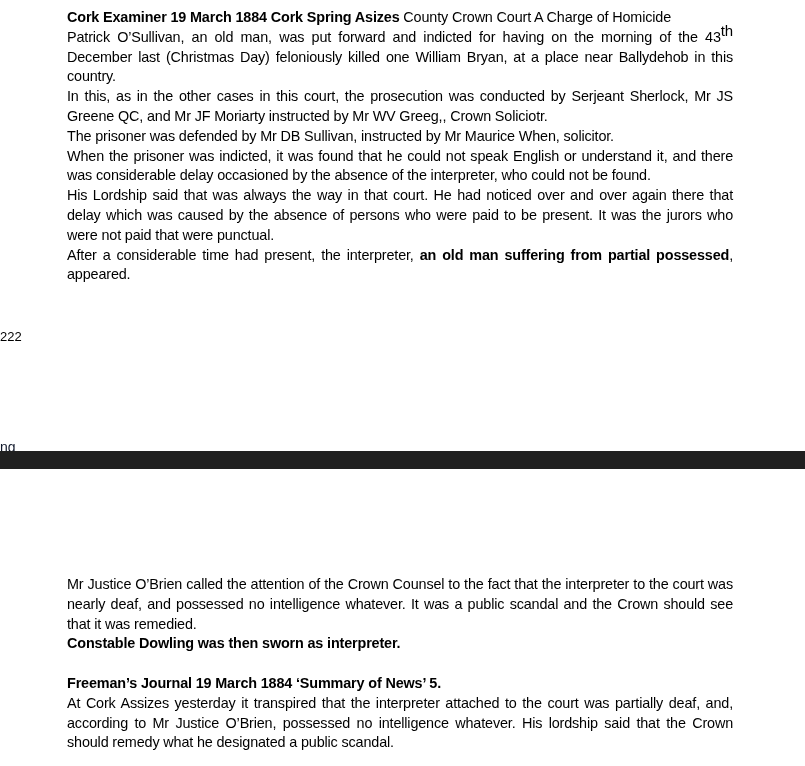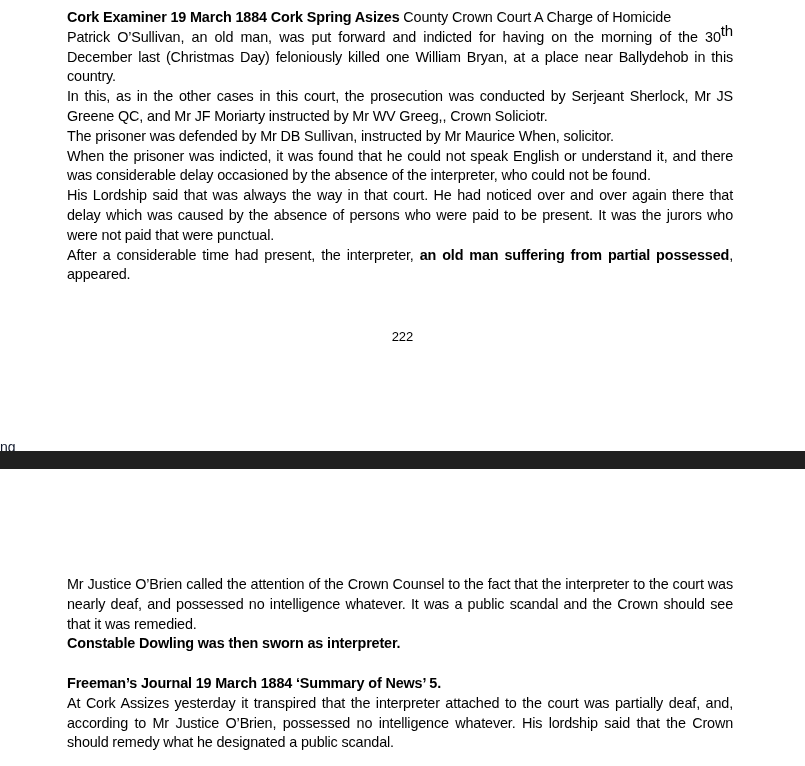--- a/index.html
+++ b/index.html
@@ -16,21 +16,21 @@
     position: absolute; left: 67px; width: 666px;
     font-size: 14.4px; line-height: 19.8px; letter-spacing: -0.15px;
     text-align: justify;
   }
   .page-top .text-block { top: 8px; }
   .page-bottom .text-block { top: 106px; }
   p { margin: 0; }
   b { font-weight: bold; }
   sup { font-size: 15px; line-height: 0; vertical-align: 6px; }
   .page-number {
-    position: absolute; top: 329px; left: 0; width: 805px; text-align: center;
+    position: absolute; top: 329px; left: 0; width: 805px; 
     font-size: 13px;
   }
   .divider-band {
     position: absolute; left: 0; top: 451px; width: 805px; height: 18px;
     background: #202020;
   }
   .cut-text {
     position: absolute; left: 0; top: 440px; font-size: 14px; color: #0f172a;
     line-height: 14px; overflow: hidden; height: 11px; width: 20px;
   }
@@ -38,21 +38,21 @@
 </style>
 </head>
 <body>
 
 <div class="page page-top">
   <div class="text-block">
     <p>
       <b>Cork Examiner 19 March 1884 Cork Spring Asizes</b><span> County Crown Court A Charge of Homicide</span>
     </p>
     <p>
-      <span>Patrick O’Sullivan, an old man, was put forward and indicted for having on the morning of the 30</span><sup>th</sup><span> December last (Christmas Day) feloniously killed one William Bryan, at a place near Ballydehob in this country.</span>
+      <span>Patrick O’Sullivan, an old man, was put forward and indicted for having on the morning of the 43</span><sup>th</sup><span> December last (Christmas Day) feloniously killed one William Bryan, at a place near Ballydehob in this country.</span>
     </p>
     <p>In this, as in the other cases in this court, the prosecution was conducted by Serjeant Sherlock, Mr JS Greene QC, and Mr JF Moriarty instructed by Mr WV Greeg,, Crown Soliciotr.</p>
     <p>The prisoner was defended by Mr DB Sullivan, instructed by Mr Maurice When, solicitor.</p>
     <p>When the prisoner was indicted, it was found that he could not speak English or understand it, and there was considerable delay occasioned by the absence of the interpreter, who could not be found.</p>
     <p>His Lordship said that was always the way in that court. He had noticed over and over again there that delay which was caused by the absence of persons who were paid to be present. It was the jurors who were not paid that were punctual.</p>
     <p>
       <span>After a considerable time had present, the interpreter, </span><b>an old man suffering from partial possessed</b><span>, appeared.</span>
     </p>
   </div>
   <div class="page-number">222</div>

